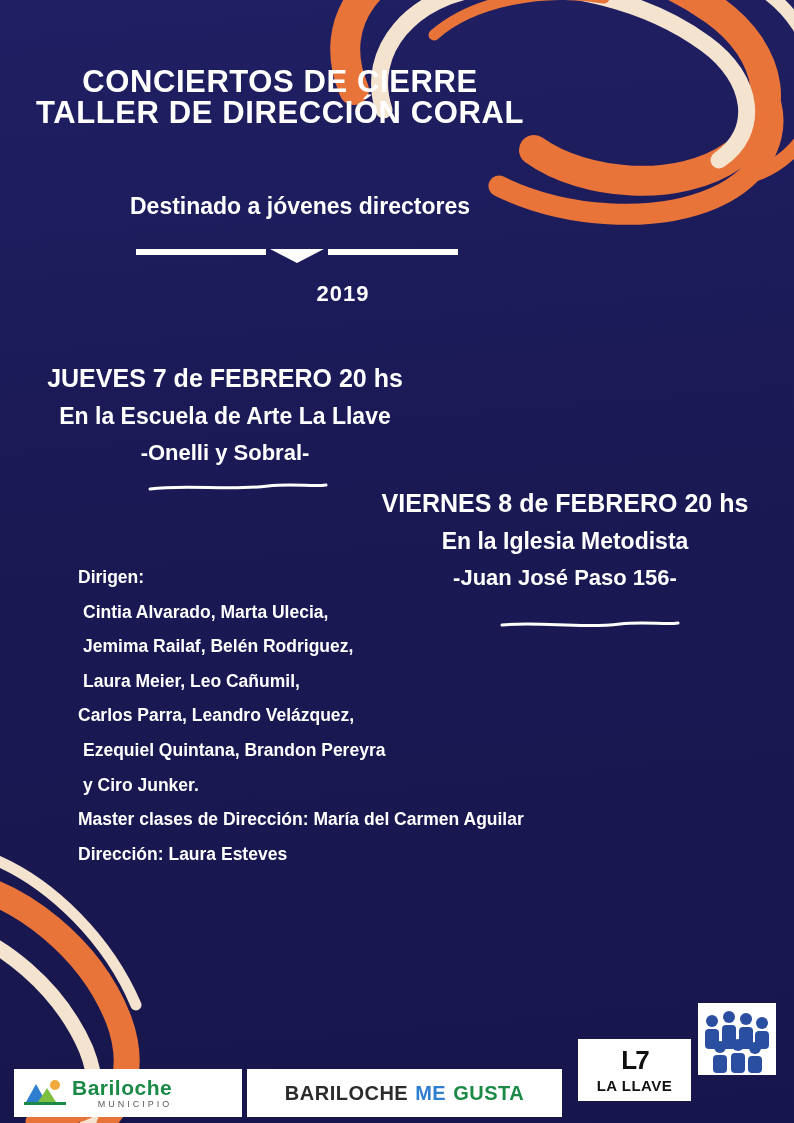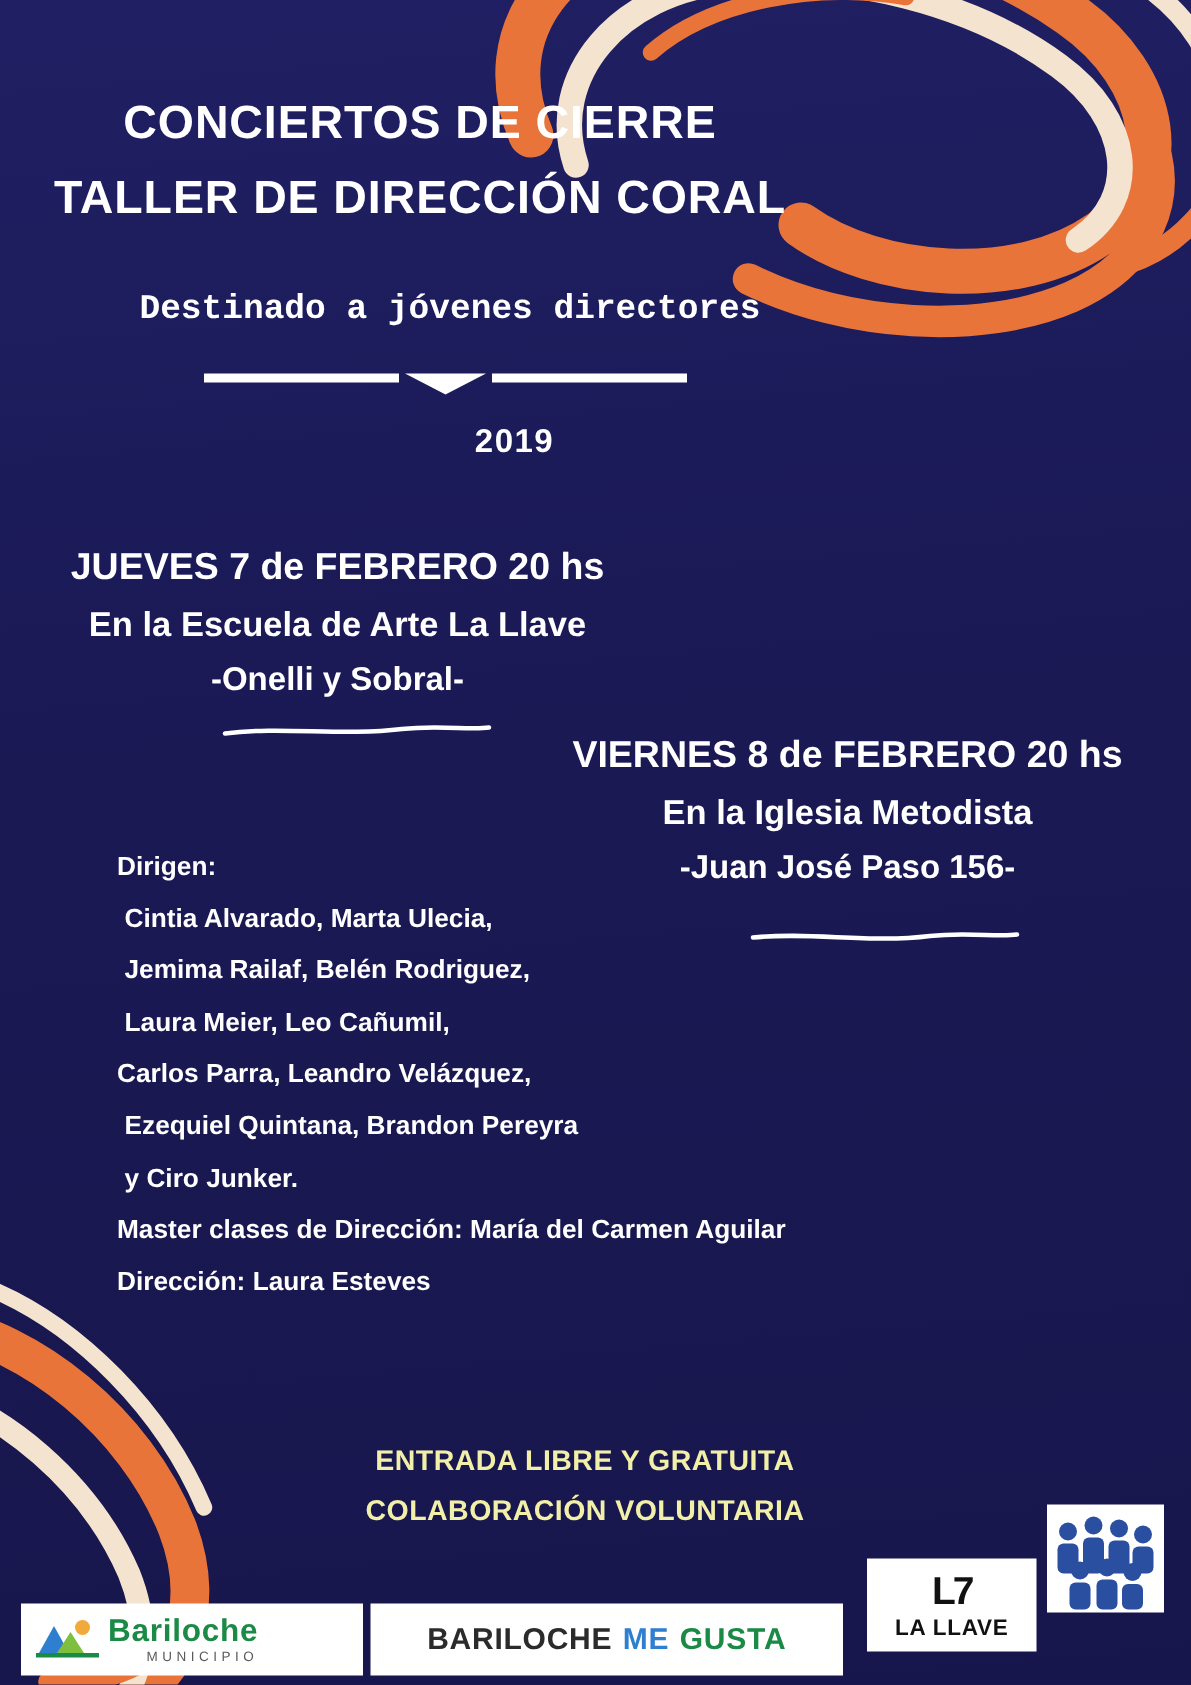--- a/index.html
+++ b/index.html
@@ -50,32 +50,30 @@
     width: 560px;
     text-align: center;
     color: #ffffff;
     font-weight: bold;
     font-size: 31px;
     letter-spacing: 0.6px;
     line-height: 1.0;
   }
   .headline .l2 {
     display: block;
-    margin-top: 19px;
   }
   .subhead {
     position: absolute;
     left: 0;
     top: 193px;
     width: 600px;
     text-align: center;
     color: #ffffff;
     font-weight: bold;
     font-size: 23px;
-    font-family: Liberation Mono, monospace;
   }
 
   .divider {
     position: absolute;
     left: 136px;
     top: 247px;
     width: 322px;
     height: 18px;
   }
 
@@ -321,24 +319,20 @@
     <div class="row indent">Cintia Alvarado, Marta Ulecia,</div>
     <div class="row indent">Jemima Railaf, Belén Rodriguez,</div>
     <div class="row indent">Laura Meier, Leo Cañumil,</div>
     <div class="row">Carlos Parra, Leandro Velázquez,</div>
     <div class="row indent">Ezequiel Quintana, Brandon Pereyra</div>
     <div class="row indent">y  Ciro Junker.</div>
     <div class="row">Master clases de Dirección: María del Carmen Aguilar</div>
     <div class="row">Dirección: Laura Esteves</div>
   </div>
 
-  <div class="admission">
-    <div class="l1">ENTRADA LIBRE Y GRATUITA</div>
-    <div class="l2">COLABORACIÓN VOLUNTARIA</div>
-  </div>
 
   <div class="logo-bariloche">
     <div class="mark">
       <svg viewBox="0 0 42 34" width="42" height="34" xmlns="http://www.w3.org/2000/svg">
         <polygon points="2,26 12,8 22,26" fill="#2f7fd1"></polygon>
         <polygon points="14,26 23,12 32,26" fill="#7fbf3f"></polygon>
         <circle cx="31" cy="9" r="5" fill="#f2a93b"></circle>
         <rect x="0" y="26" width="42" height="3" fill="#1a8a46"></rect>
       </svg>
     </div>

